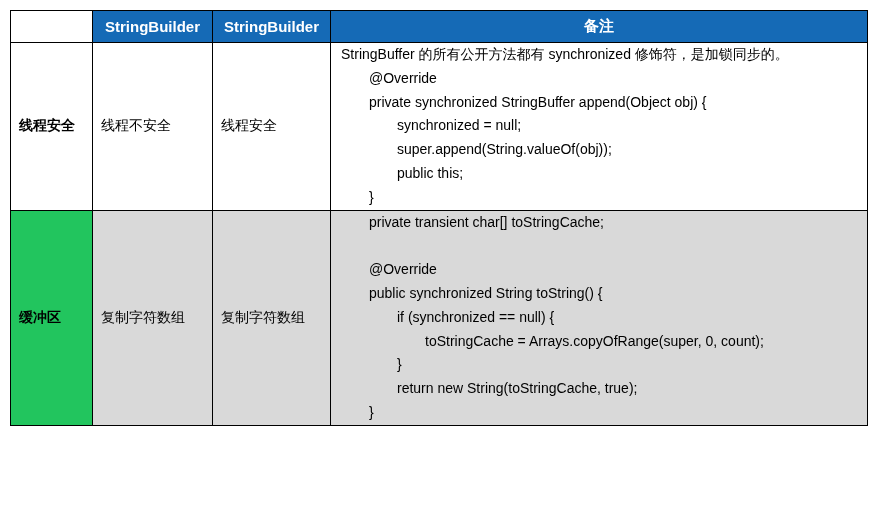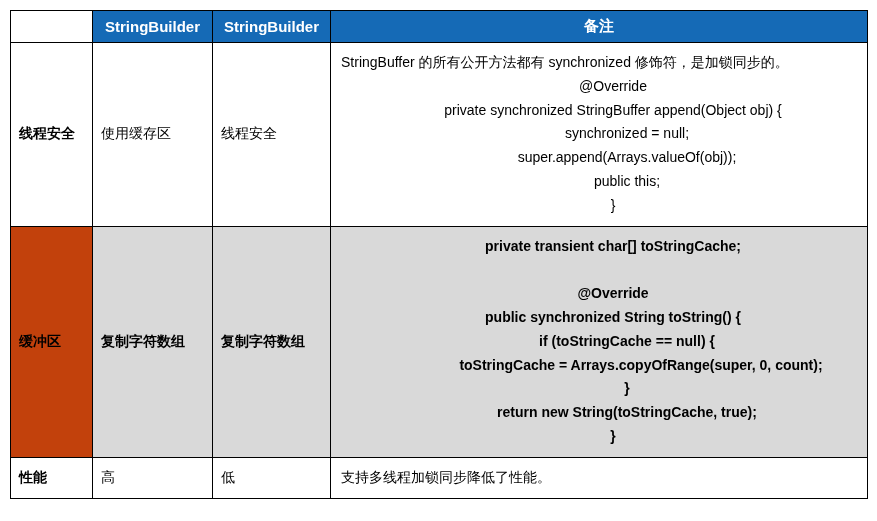--- a/index.html
+++ b/index.html
@@ -35,25 +35,25 @@
   }
   th.rowhead-blank {
     background: #fff;
     border-top: 1px solid #000;
   }
   td.rowhead {
     background: #fff;
     font-weight: bold;
     text-align: left;
   }
-  tr.alt td { background: #d9d9d9; font-weight: bold; }
-  tr.alt td.rowhead { background: #c2410c; }
-  td.remark { padding: 8px 10px; }
+  tr.alt td { background: #d9d9d9; }
+  tr.alt td.rowhead { background: #22c55e; }
+  td.remark { padding: 0 10px; }
   .remark-block { line-height: 1.7; }
-  .code-line { white-space: pre; font-family: "Microsoft YaHei", Arial, sans-serif; text-align: center; }
+  .code-line { white-space: pre; font-family: "Microsoft YaHei", Arial, sans-serif; }
   .ind1 { padding-left: 2em; }
   .ind2 { padding-left: 4em; }
   .ind3 { padding-left: 6em; }
 </style>
 </head>
 <body>
 
 <table>
   <colgroup>
     <col class="c0">
@@ -65,56 +65,46 @@
     <tr>
       <th class="rowhead-blank"></th>
       <th>StringBuilder</th>
       <th>StringBuilder</th>
       <th>备注</th>
     </tr>
   </thead>
   <tbody>
       <tr>
         <td class="rowhead">线程安全</td>
-        <td>使用缓存区</td>
+        <td>线程不安全</td>
         <td>线程安全</td>
         <td class="remark">
           <div class="remark-block">
             <div>StringBuffer 的所有公开方法都有 synchronized 修饰符，是加锁同步的。</div>
             <div class="code-line ind1">@Override</div>
             <div class="code-line ind1">private synchronized StringBuffer append(Object obj) {</div>
             <div class="code-line ind2">synchronized = null;</div>
-            <div class="code-line ind2">super.append(Arrays.valueOf(obj));</div>
+            <div class="code-line ind2">super.append(String.valueOf(obj));</div>
             <div class="code-line ind2">public this;</div>
             <div class="code-line ind1">}</div>
           </div>
         </td>
       </tr>
       <tr class="alt">
         <td class="rowhead">缓冲区</td>
         <td>复制字符数组</td>
         <td>复制字符数组</td>
         <td class="remark">
           <div class="remark-block">
             <div class="code-line ind1">private transient char[] toStringCache;</div>
             <div class="code-line ind1">&nbsp;</div>
             <div class="code-line ind1">@Override</div>
             <div class="code-line ind1">public synchronized String toString() {</div>
-            <div class="code-line ind2">if (toStringCache == null) {</div>
+            <div class="code-line ind2">if (synchronized == null) {</div>
             <div class="code-line ind3">toStringCache = Arrays.copyOfRange(super, 0, count);</div>
             <div class="code-line ind2">}</div>
             <div class="code-line ind2">return new String(toStringCache, true);</div>
             <div class="code-line ind1">}</div>
           </div>
         </td>
       </tr>
-      <tr>
-        <td class="rowhead">性能</td>
-        <td>高</td>
-        <td>低</td>
-        <td class="remark">
-          <div class="remark-block">
-            <div>支持多线程加锁同步降低了性能。</div>
-          </div>
-        </td>
-      </tr>
     </tbody>
 </table>
 
 </body></html>

